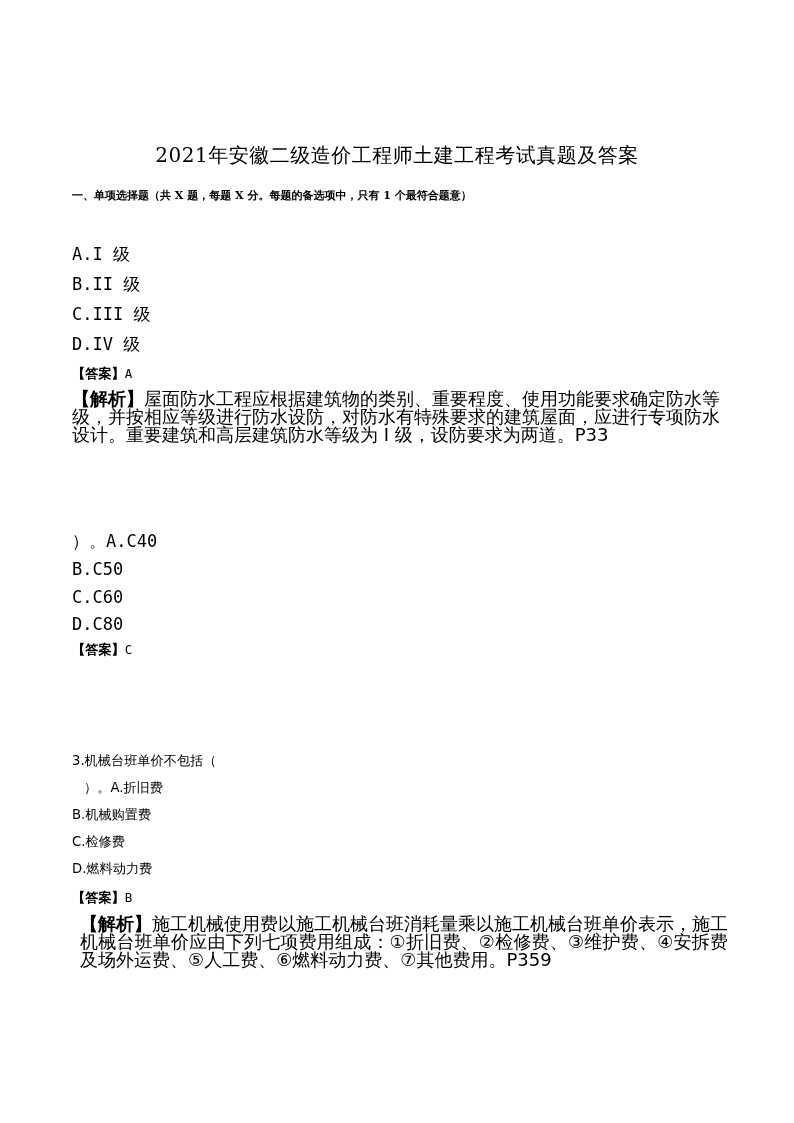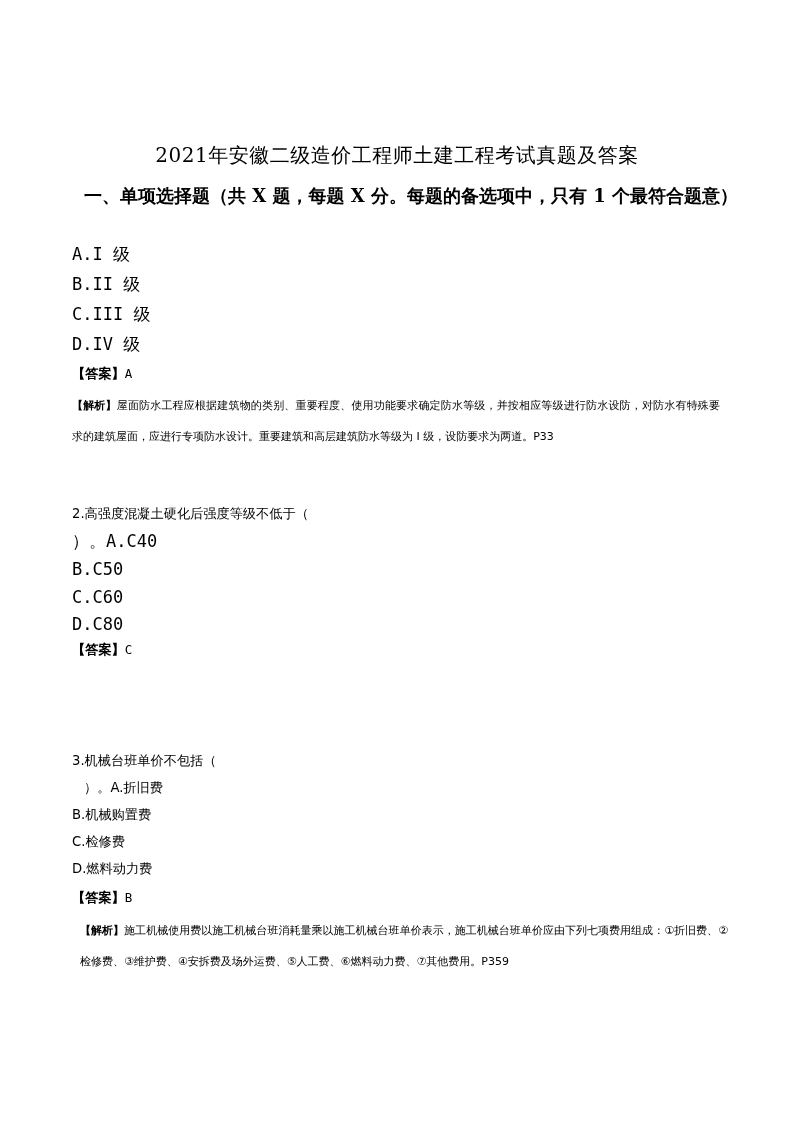--- a/index.html
+++ b/index.html
@@ -2,23 +2,23 @@
 <html><head>
 <meta charset="utf-8">
 <style>
   html, body { margin:0; padding:0; background:#ffffff; }
   body { width:794px; height:1123px; position:relative; overflow:hidden;
          font-family: "DejaVu Sans", sans-serif; color:#000; }
   .page { position:absolute; left:0; top:8px; width:632px; height:1123px; }
   .title { position:absolute; left:0; width:794px; top:134px; text-align:center;
            font-family:"DejaVu Serif", serif; font-size:20px; letter-spacing:0.5px; }
   .line { position:absolute; left:72px; font-size:13.2px; white-space:nowrap; line-height:18px; }
-  .section { font-weight:bold; font-family:"DejaVu Serif", serif; font-size:18px;margin-left:12px; }
+  .section { font-weight:bold; font-family:"DejaVu Serif", serif; font-size:11px; }
   .opt { font-family:"DejaVu Sans Mono", monospace; font-size:17px; }
-  .para { position:absolute; left:72px; width:648px; font-size:11px; line-height:31px;
+  .para { position:absolute; left:72px; width:648px; font-size:18px; line-height:18px;
           text-align:justify; text-align-last:left; }
   .tag { font-weight:bold; }
   .mono { font-family:"DejaVu Sans Mono", monospace; font-size:12.5px; }
 </style>
 </head>
 <body>
 
 <div class="page">
 
   <div class="title">2021年安徽二级造价工程师土建工程考试真题及答案</div>
@@ -29,21 +29,20 @@
   <div class="line opt" style="top:267px;">B.II 级</div>
   <div class="line opt" style="top:297px;">C.III 级</div>
   <div class="line opt" style="top:327px;">D.IV 级</div>
   <div class="line" style="top:357px;">
     <span class="tag">【答案】</span><span class="mono">A</span>
   </div>
   <div class="para" style="top:382px;">
     <span class="tag">【解析】</span><span>屋面防水工程应根据建筑物的类别、重要程度、使用功能要求确定防水等级，并按相应等级进行防水设防，对防水有特殊要求的建筑屋面，应进行专项防水设计。重要建筑和高层建筑防水等级为  I 级，设防要求为两道。P33</span>
   </div>
 
-  <div class="line" style="top:497px;">2.高强度混凝土硬化后强度等级不低于（</div>
   <div class="line opt" style="top:524px;">）。A.C40</div>
   <div class="line opt" style="top:552px;">B.C50</div>
   <div class="line opt" style="top:580px;">C.C60</div>
   <div class="line opt" style="top:607px;">D.C80</div>
   <div class="line" style="top:633px;">
     <span class="tag">【答案】</span><span class="mono">C</span>
   </div>
 
   <div class="line" style="top:744px;">3.机械台班单价不包括（</div>
   <div class="line" style="top:771px; left:84px;">）。A.折旧费</div>

